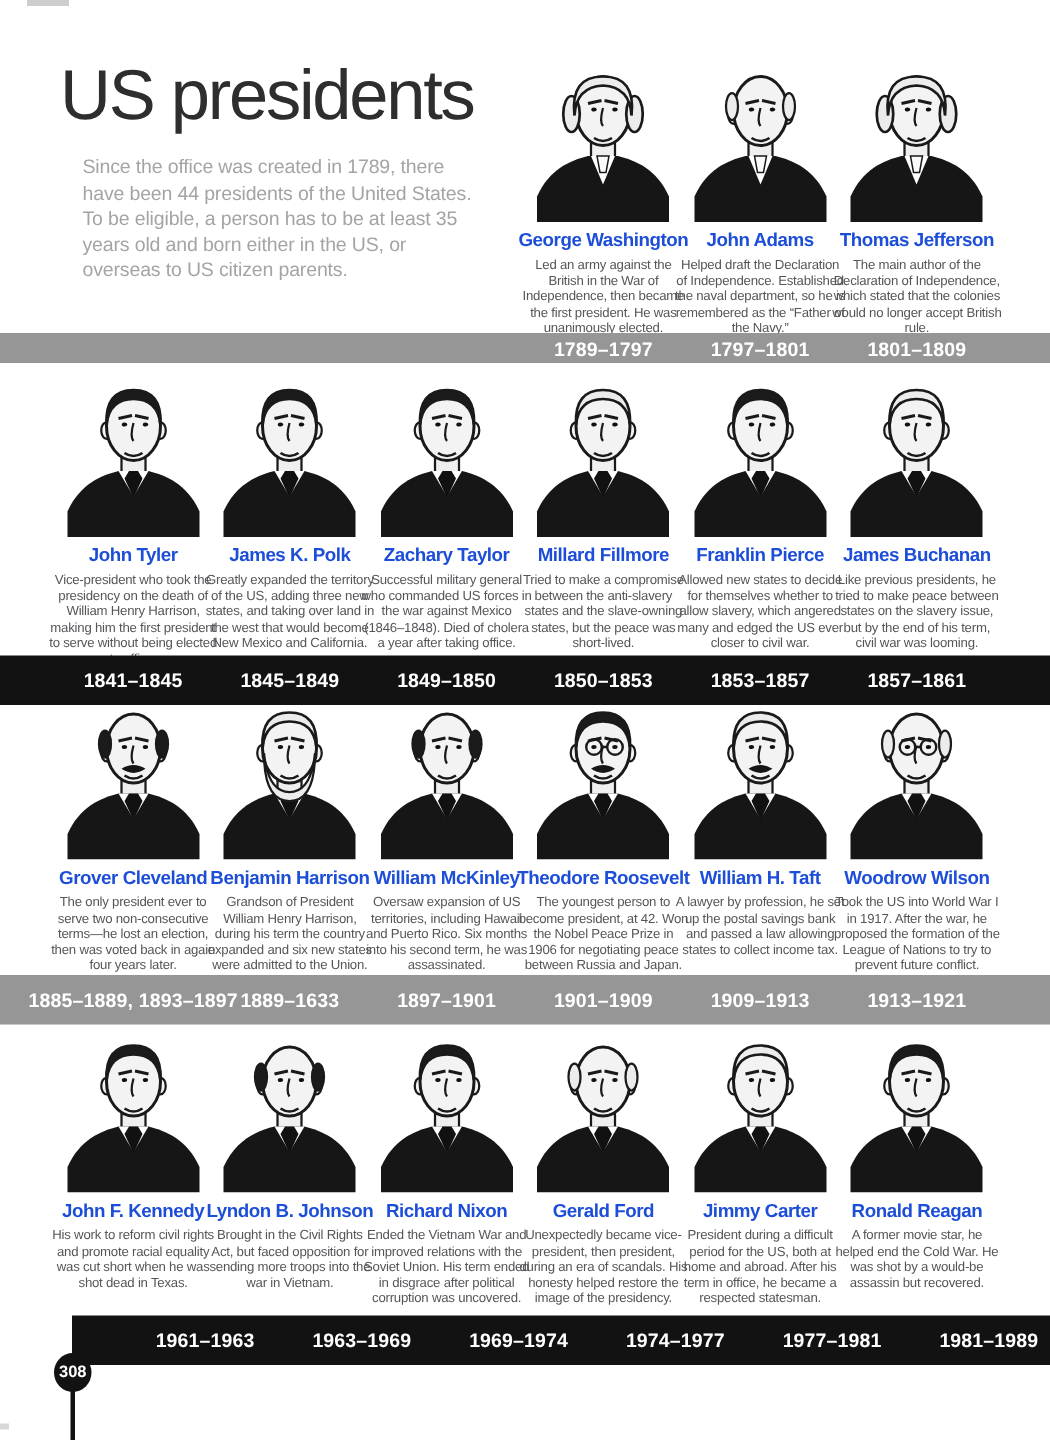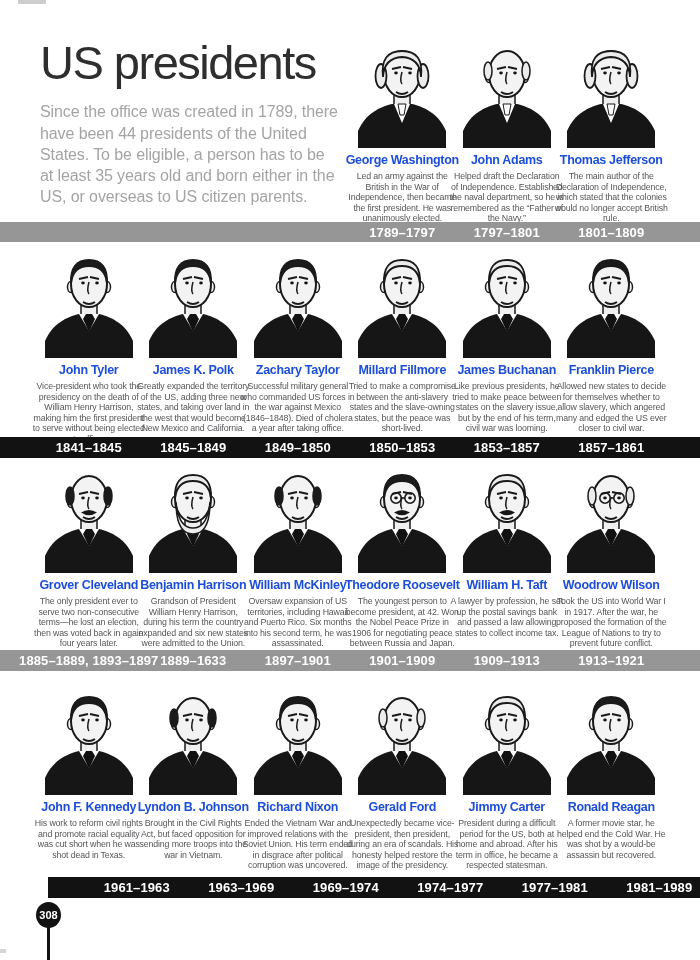--- a/index.html
+++ b/index.html
@@ -5,33 +5,33 @@
   html,body{margin:0;padding:0;background:#fff;}
   .page{position:relative;width:700px;height:960px;background:#fff;overflow:hidden;
         font-family:"Liberation Sans",sans-serif;color:#1a1a1a;}
   .mark-top{position:absolute;left:18px;top:0;width:28px;height:4px;background:#cdcdcd;}
   .mark-bottom{position:absolute;left:0;top:949px;width:6px;height:4px;background:#d7d7d7;}
 
   .header-grid{position:absolute;top:38px;left:40px;width:620px;display:grid;
                grid-template-columns:repeat(6,1fr);column-gap:7px;}
   .title-block{grid-column:1/4;padding-right:6px;}
   .page-title{font-size:47px;font-weight:300;letter-spacing:-1.5px;color:#2e2e2e;margin:0 0 14px 0;line-height:1.05;}
-  .intro{font-size:16px;color:#a4a4a4;line-height:1.33;margin:0;letter-spacing:-0.1px;}
+  .intro{font-size:13px;color:#a4a4a4;line-height:1.33;margin:15px;letter-spacing:-0.1px;}
 
   .cards{position:absolute;left:40px;width:620px;display:grid;
          grid-template-columns:repeat(6,1fr);column-gap:7px;}
   #cards-1{top:253px;}#cards-2{top:468px;}#cards-3{top:690px;}
   .card{text-align:center;min-width:0;}
   .portrait{height:105px;display:flex;align-items:flex-end;justify-content:center;}
   .header-grid .portrait{height:110px;}
   .pname{margin-top:5px;display:flex;justify-content:center;}
   .pname span{font-size:12.5px;font-weight:bold;color:#1d4ed8;white-space:nowrap;letter-spacing:-0.3px;}
   .pdesc{font-size:8.8px;color:#56565a;line-height:1.2;margin:4px -8px 0;letter-spacing:-0.15px;}
 
-  .bar{position:absolute;left:0;width:700px;height:21px;}
+  .bar{position:absolute;left:0;width:700px;height:33px;}
   #bar-0{top:222px;height:20px;}#bar-1{top:437px;}#bar-2{top:650px;}#bar-3{top:877px;margin-left:48px;}
   .bar-inner{height:100%;margin:0 40px;display:grid;grid-template-columns:repeat(6,1fr);column-gap:7px;}
   .bcell{display:flex;align-items:center;justify-content:center;min-width:0;}
   .bcell span{color:#fff;font-weight:bold;font-size:13px;white-space:nowrap;letter-spacing:0.1px;}
 
   .page-pin{position:absolute;left:36px;top:902px;width:25px;height:26px;border-radius:50%;
             background:#121212;color:#fff;display:flex;align-items:center;justify-content:center;
             font-size:11px;font-weight:bold;}
   .pin-line{position:absolute;left:47px;top:926px;width:3px;height:34px;background:#121212;}
 </style>
@@ -219,55 +219,55 @@
       <div class="card">
         <div class="portrait">
           <svg width="96" height="105" viewBox="0 0 96 105" xmlns="http://www.w3.org/2000/svg">
             <rect x="40" y="44" width="16" height="20" fill="#efefef" stroke="#1a1a1a" stroke-width="1.5"></rect>
             <path d="M4 105 L4 88 C12 70 26 64 38 61 L58 61 C70 64 84 70 92 88 L92 105 Z" fill="#161616"></path>
             <path d="M38 61 L48 78 L58 61 Z" fill="#fff"></path>
             <path d="M45 61 h6 l3 5 -6 13 -6 -13 Z" fill="#111"></path>
             <ellipse cx="30" cy="34" rx="3.5" ry="5.5" fill="#f3f3f3" stroke="#1a1a1a" stroke-width="1.5"></ellipse>
             <ellipse cx="66" cy="34" rx="3.5" ry="5.5" fill="#f3f3f3" stroke="#1a1a1a" stroke-width="1.5"></ellipse>
             <ellipse cx="48" cy="31" rx="18" ry="23" fill="#f3f3f3" stroke="#1a1a1a" stroke-width="2"></ellipse>
+            <path d="M30 30 Q29 7 48 7 Q67 7 66 30 Q64 13 48 13 Q32 13 30 30 Z" fill="#1b1b1b" stroke="#1a1a1a" stroke-width="1.8"></path>
+            <path d="M38 26 l9 -2 M49 24 l9 2" stroke="#1a1a1a" stroke-width="2" fill="none"></path>
+            <ellipse cx="42" cy="30" rx="1.8" ry="1.4" fill="#111"></ellipse>
+            <ellipse cx="56" cy="30" rx="1.8" ry="1.4" fill="#111"></ellipse>
+            <path d="M48 29 q-2.5 9 0 12" fill="none" stroke="#1a1a1a" stroke-width="1.5"></path>
+            <path d="M42 49 q6 4 12 0" fill="none" stroke="#1a1a1a" stroke-width="1.8"></path>
+          </svg>
+        </div>
+        <div class="pname">
+          <span>Franklin Pierce</span>
+        </div>
+        <div class="pdesc">Allowed new states to decide for themselves whether to allow slavery, which angered many and edged the US ever closer to civil war.</div>
+      </div>
+      <div class="card">
+        <div class="portrait">
+          <svg width="96" height="105" viewBox="0 0 96 105" xmlns="http://www.w3.org/2000/svg">
+            <rect x="40" y="44" width="16" height="20" fill="#efefef" stroke="#1a1a1a" stroke-width="1.5"></rect>
+            <path d="M4 105 L4 88 C12 70 26 64 38 61 L58 61 C70 64 84 70 92 88 L92 105 Z" fill="#161616"></path>
+            <path d="M38 61 L48 78 L58 61 Z" fill="#fff"></path>
+            <path d="M45 61 h6 l3 5 -6 13 -6 -13 Z" fill="#111"></path>
+            <ellipse cx="30" cy="34" rx="3.5" ry="5.5" fill="#f3f3f3" stroke="#1a1a1a" stroke-width="1.5"></ellipse>
+            <ellipse cx="66" cy="34" rx="3.5" ry="5.5" fill="#f3f3f3" stroke="#1a1a1a" stroke-width="1.5"></ellipse>
+            <ellipse cx="48" cy="31" rx="18" ry="23" fill="#f3f3f3" stroke="#1a1a1a" stroke-width="2"></ellipse>
             <path d="M30 30 Q29 7 48 7 Q67 7 66 30 Q64 13 48 13 Q32 13 30 30 Z" fill="#ececec" stroke="#1a1a1a" stroke-width="1.8"></path>
             <path d="M38 26 l9 -2 M49 24 l9 2" stroke="#1a1a1a" stroke-width="2" fill="none"></path>
             <ellipse cx="42" cy="30" rx="1.8" ry="1.4" fill="#111"></ellipse>
             <ellipse cx="56" cy="30" rx="1.8" ry="1.4" fill="#111"></ellipse>
             <path d="M48 29 q-2.5 9 0 12" fill="none" stroke="#1a1a1a" stroke-width="1.5"></path>
             <path d="M42 49 q6 4 12 0" fill="none" stroke="#1a1a1a" stroke-width="1.8"></path>
           </svg>
         </div>
         <div class="pname">
           <span>James Buchanan</span>
         </div>
         <div class="pdesc">Like previous presidents, he tried to make peace between states on the slavery issue, but by the end of his term, civil war was looming.</div>
-      </div>
-      <div class="card">
-        <div class="portrait">
-          <svg width="96" height="105" viewBox="0 0 96 105" xmlns="http://www.w3.org/2000/svg">
-            <rect x="40" y="44" width="16" height="20" fill="#efefef" stroke="#1a1a1a" stroke-width="1.5"></rect>
-            <path d="M4 105 L4 88 C12 70 26 64 38 61 L58 61 C70 64 84 70 92 88 L92 105 Z" fill="#161616"></path>
-            <path d="M38 61 L48 78 L58 61 Z" fill="#fff"></path>
-            <path d="M45 61 h6 l3 5 -6 13 -6 -13 Z" fill="#111"></path>
-            <ellipse cx="30" cy="34" rx="3.5" ry="5.5" fill="#f3f3f3" stroke="#1a1a1a" stroke-width="1.5"></ellipse>
-            <ellipse cx="66" cy="34" rx="3.5" ry="5.5" fill="#f3f3f3" stroke="#1a1a1a" stroke-width="1.5"></ellipse>
-            <ellipse cx="48" cy="31" rx="18" ry="23" fill="#f3f3f3" stroke="#1a1a1a" stroke-width="2"></ellipse>
-            <path d="M30 30 Q29 7 48 7 Q67 7 66 30 Q64 13 48 13 Q32 13 30 30 Z" fill="#1b1b1b" stroke="#1a1a1a" stroke-width="1.8"></path>
-            <path d="M38 26 l9 -2 M49 24 l9 2" stroke="#1a1a1a" stroke-width="2" fill="none"></path>
-            <ellipse cx="42" cy="30" rx="1.8" ry="1.4" fill="#111"></ellipse>
-            <ellipse cx="56" cy="30" rx="1.8" ry="1.4" fill="#111"></ellipse>
-            <path d="M48 29 q-2.5 9 0 12" fill="none" stroke="#1a1a1a" stroke-width="1.5"></path>
-            <path d="M42 49 q6 4 12 0" fill="none" stroke="#1a1a1a" stroke-width="1.8"></path>
-          </svg>
-        </div>
-        <div class="pname">
-          <span>Franklin Pierce</span>
-        </div>
-        <div class="pdesc">Allowed new states to decide for themselves whether to allow slavery, which angered many and edged the US ever closer to civil war.</div>
       </div>
     </div>
   <div class="cards" id="cards-2">
       <div class="card">
         <div class="portrait">
           <svg width="96" height="105" viewBox="0 0 96 105" xmlns="http://www.w3.org/2000/svg">
             <rect x="40" y="44" width="16" height="20" fill="#efefef" stroke="#1a1a1a" stroke-width="1.5"></rect>
             <path d="M4 105 L4 88 C12 70 26 64 38 61 L58 61 C70 64 84 70 92 88 L92 105 Z" fill="#161616"></path>
             <path d="M38 61 L48 78 L58 61 Z" fill="#fff"></path>
             <path d="M45 61 h6 l3 5 -6 13 -6 -13 Z" fill="#111"></path>

